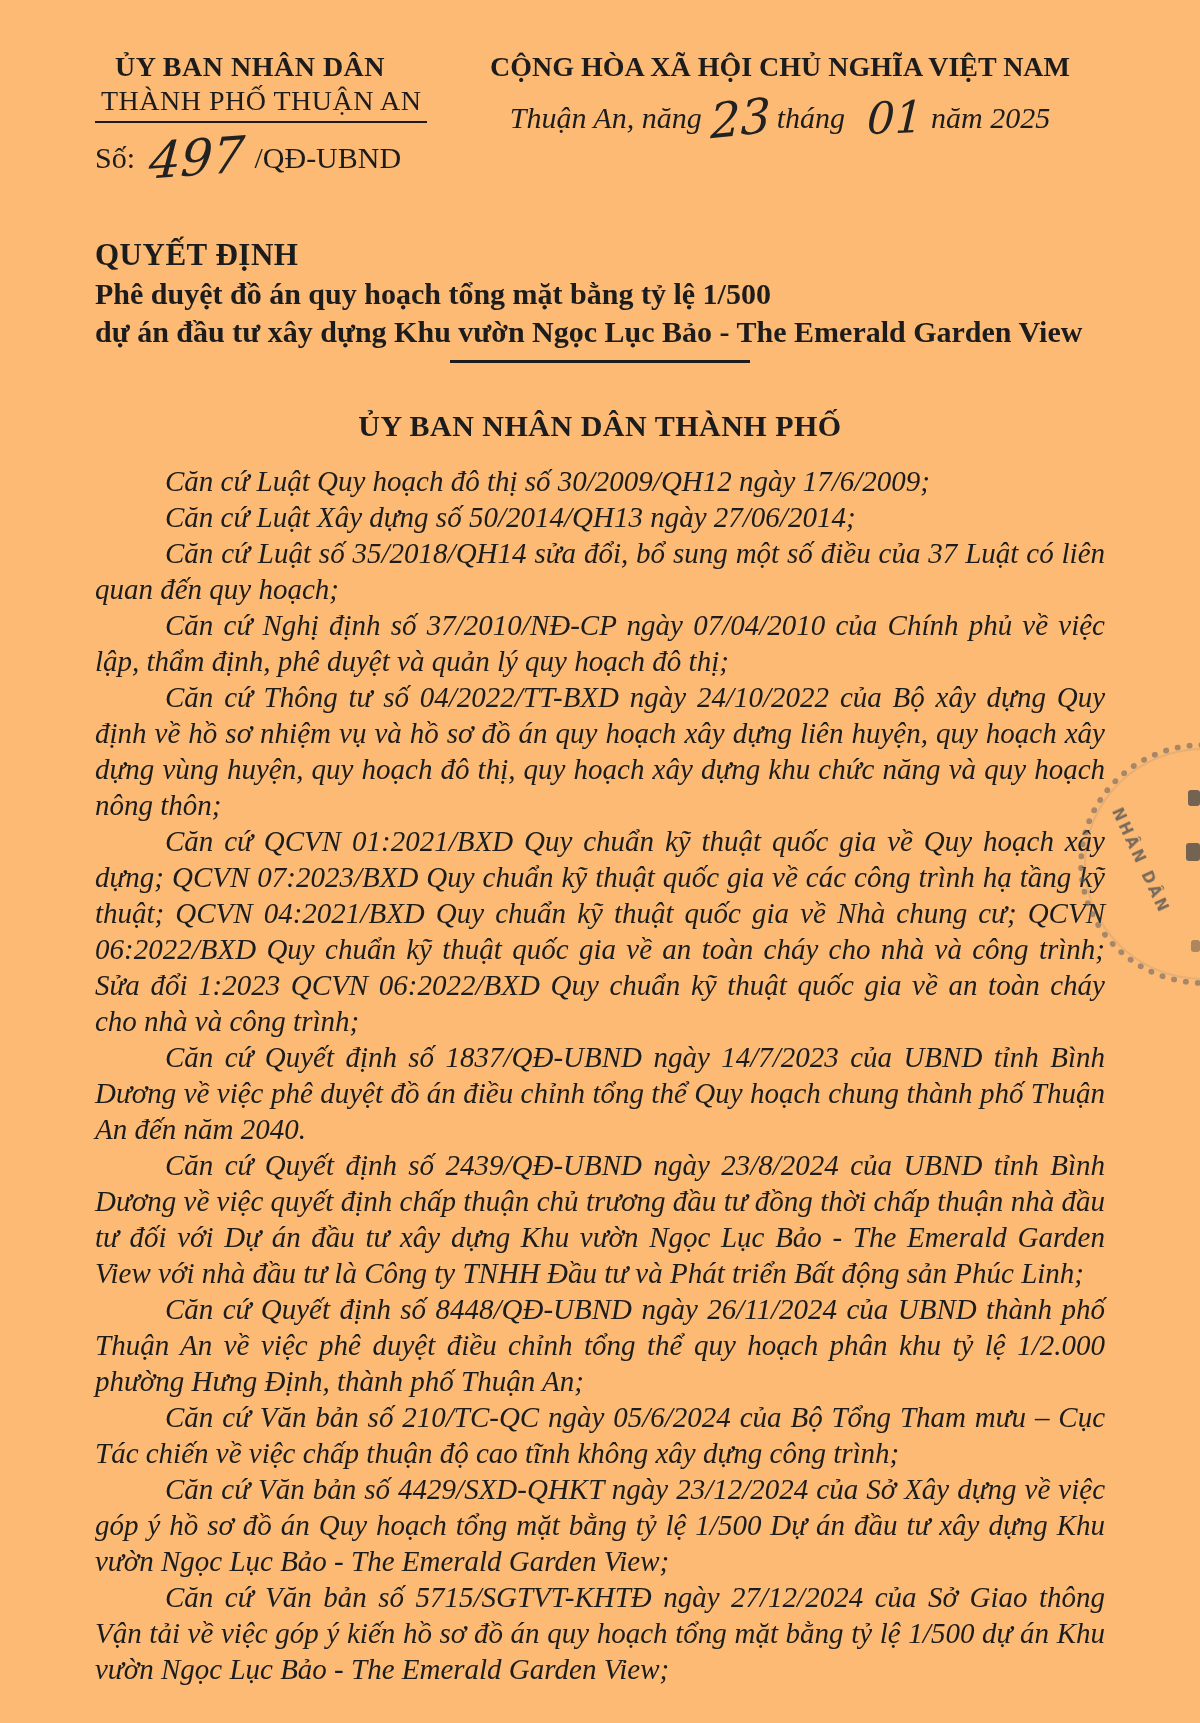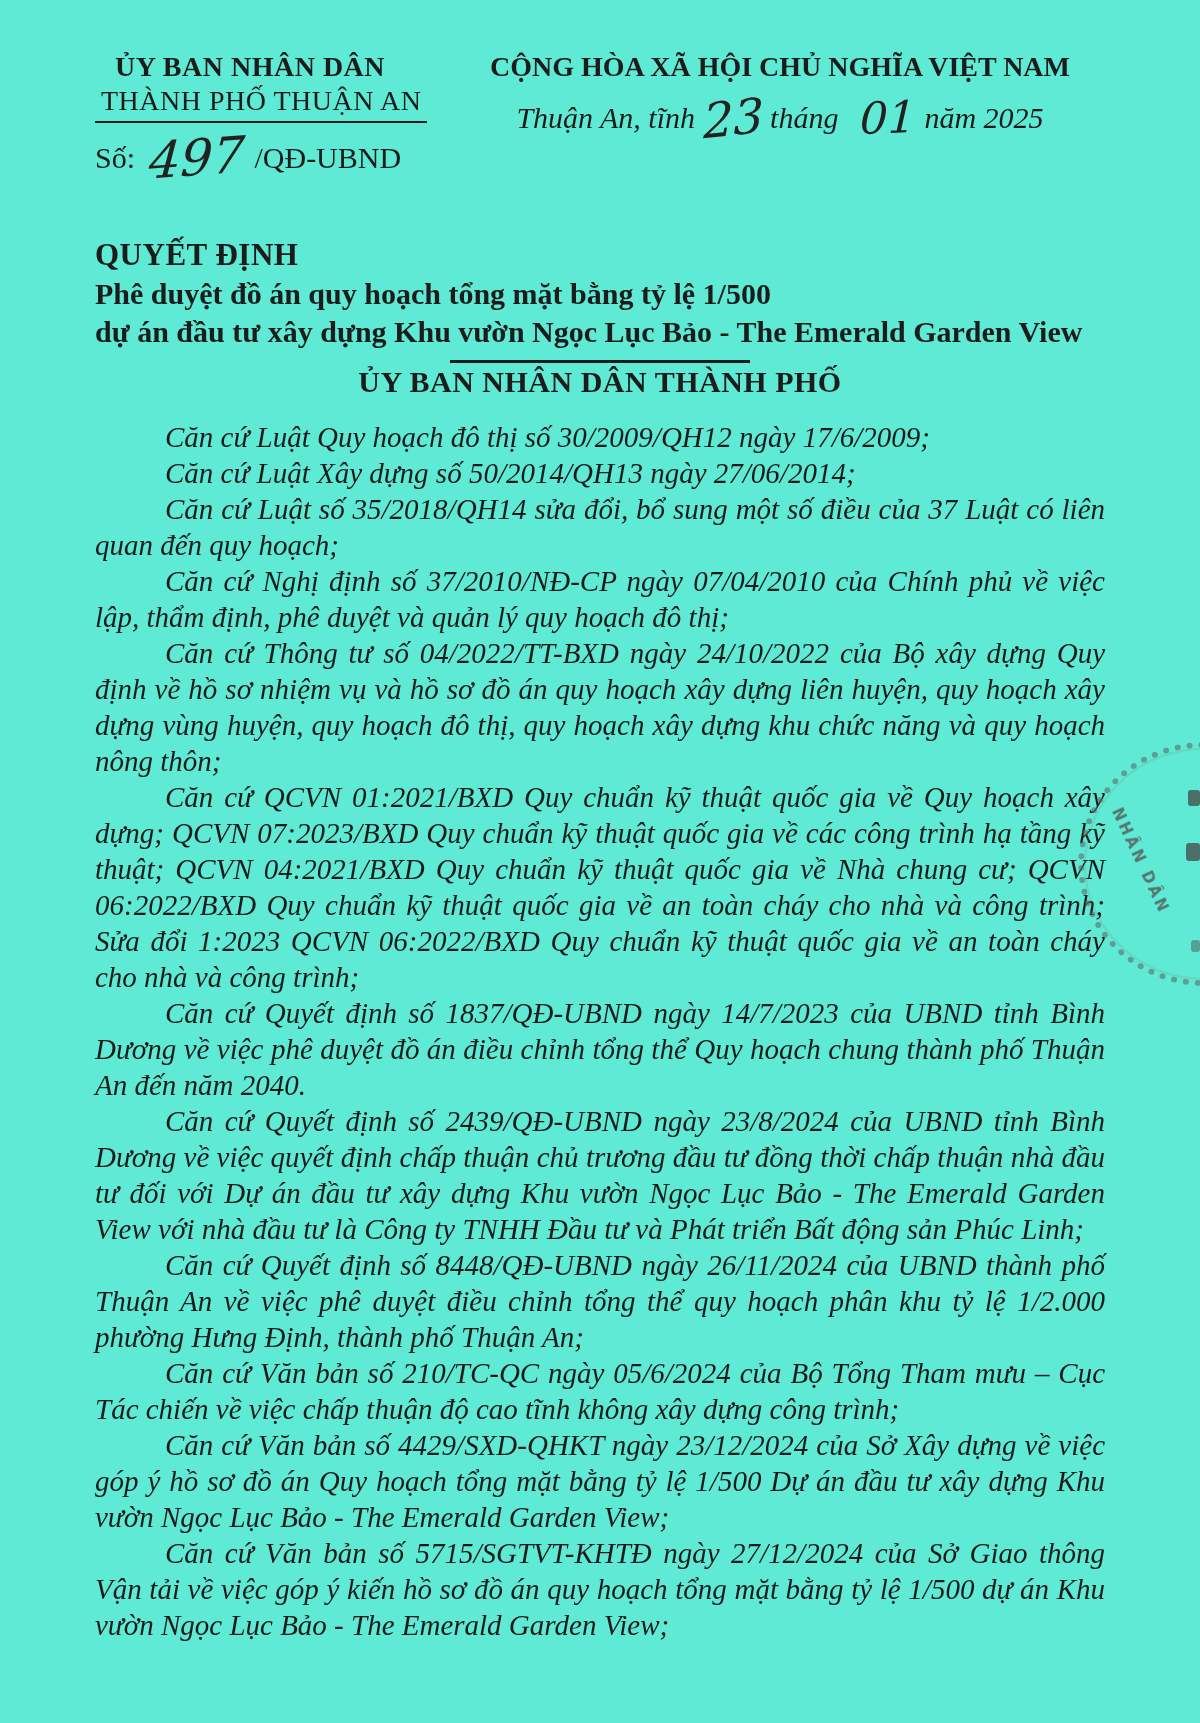--- a/index.html
+++ b/index.html
@@ -5,21 +5,21 @@
   html, body {
     margin: 0;
     padding: 0;
     background: #e8e8e6;
   }
   .page {
     position: relative;
     width: 1200px;
     height: 1723px;
     margin: 0 auto;
-    background: #5eead4;
+    background: #fdba74;
     color: #1c1c1c;
     font-family: "Liberation Serif", serif;
     overflow: hidden;
     box-sizing: border-box;
     padding: 50px 95px 0 95px;
   }
 
   
   .header {
     display: flex;
@@ -131,20 +131,21 @@
     line-height: 38px;
   }
   .title-rule {
     width: 300px;
     height: 3px;
     background: #1c1c1c;
     margin: 9px auto 0 auto;
   }
 
   .section-heading {
+    margin-top: 44px;
     text-align: center;
     font-weight: bold;
     font-size: 30px;
     line-height: 38px;
     letter-spacing: .5px;
   }
 
   
   .body-text {
     margin-top: 18px;
@@ -200,21 +201,21 @@
       <div>
         <span class="org-line2">THÀNH PHỐ THUẬN AN</span>
       </div>
       <div class="doc-number-row">
         <span class="doc-number-label">Số:</span><span class="handwritten hw-number">497</span><span class="doc-number-suffix">/QĐ-UBND</span>
       </div>
     </div>
     <div class="header-right">
       <div class="nat-line1">CỘNG HÒA XÃ HỘI CHỦ NGHĨA VIỆT NAM</div>
       <div class="date-row">
-        <span class="date-static">Thuận An, tĩnh</span><span class="handwritten hw-day">23</span><span class="date-static">tháng</span><span class="handwritten hw-month">01</span><span class="date-static">năm 2025</span>
+        <span class="date-static">Thuận An, năng</span><span class="handwritten hw-day">23</span><span class="date-static">tháng</span><span class="handwritten hw-month">01</span><span class="date-static">năm 2025</span>
       </div>
     </div>
   </div>
 
   <div class="title-block">
     <div class="title-heading">QUYẾT ĐỊNH</div>
     <div class="title-sub">Phê duyệt đồ án quy hoạch tổng mặt bằng tỷ lệ 1/500</div>
     <div class="title-sub">dự án đầu tư xây dựng Khu vườn Ngọc Lục Bảo - The Emerald Garden View</div>
     <div class="title-rule"></div>
   </div>

